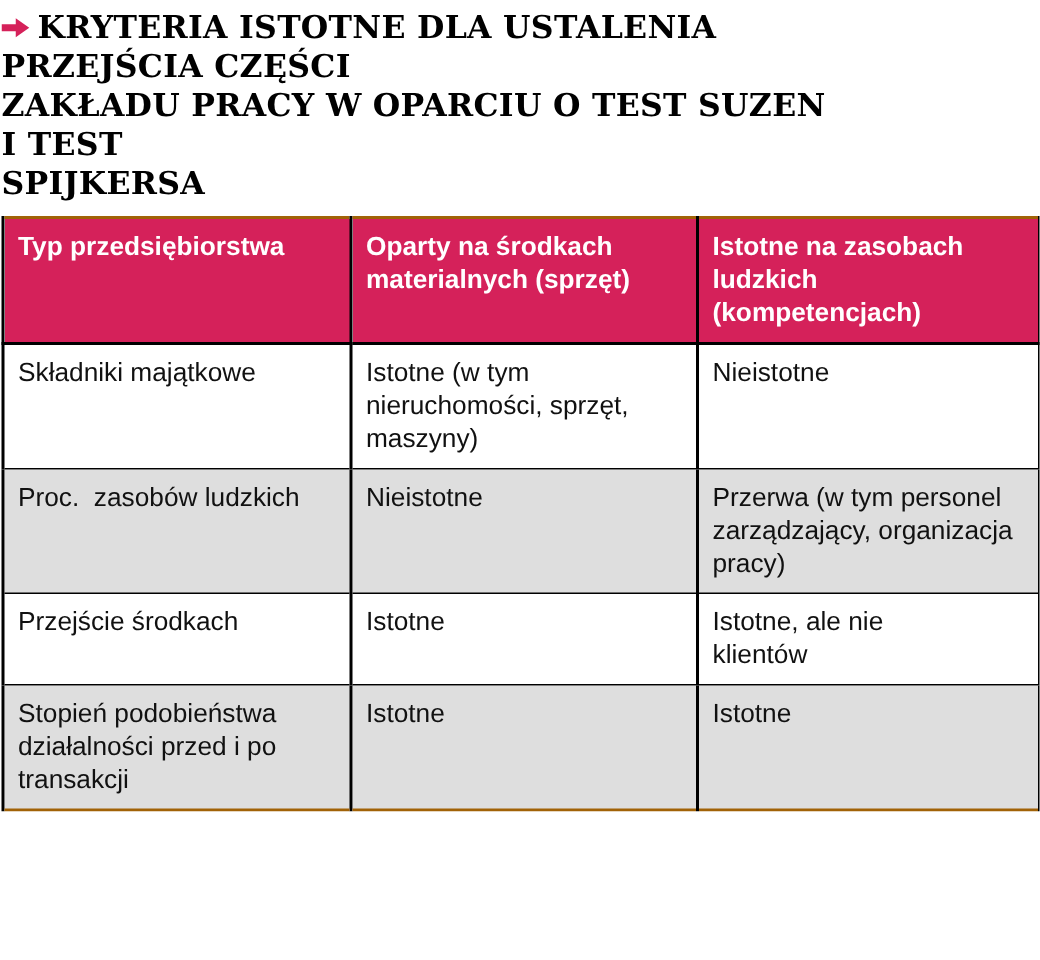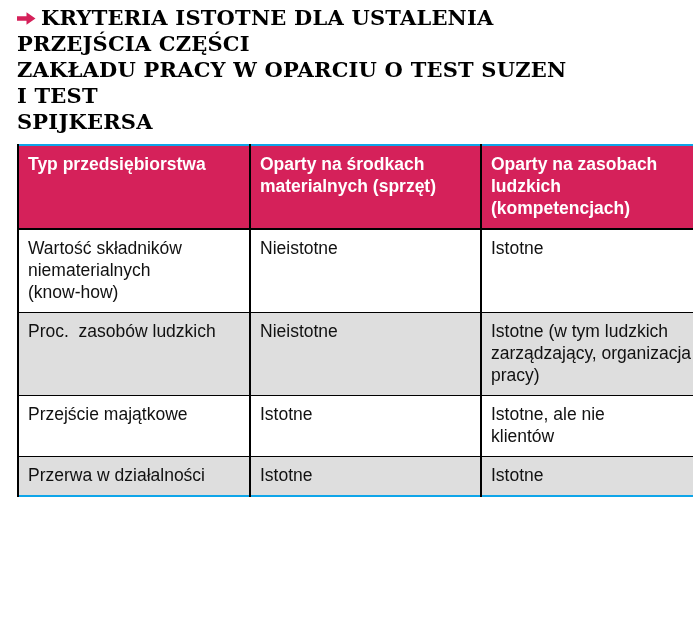--- a/index.html
+++ b/index.html
@@ -7,21 +7,20 @@
     padding: 0;
     background: #ffffff;
     width: 693px;
     font-family: "Liberation Sans", sans-serif;
     color: #111111;
   }
   .page {
     width: 563px;
     box-sizing: border-box;
     padding: 3px 3px 0 1px;
-    margin-left: 16px;
   }
   .title {
     font-family: "DejaVu Serif", serif;
     font-weight: bold;
     font-size: 21px;
     line-height: 26px;
     letter-spacing: 0.2px;
     margin: 2px 0 9px 0;
     color: #000000;
     white-space: pre-wrap;
@@ -29,21 +28,21 @@
   .arrow {
     display: inline-block;
     margin-right: 5px;
     vertical-align: baseline;
   }
   .arrow svg { display: inline-block; vertical-align: -1px; }
   table.criteria {
     border-collapse: collapse;
     table-layout: fixed;
     width: 691px;
-    border: 2px solid #0ea5e9;
+    border: 2px solid #a16207;
   }
   col.c1 { width: 232px; }
   col.c2 { width: 231px; }
   col.c3 { width: 228px; }
   th, td {
     border: 1px solid #000000;
     border-left-width: 2px;
     border-right-width: 2px;
     vertical-align: top;
     text-align: left;
@@ -76,46 +75,48 @@
     <colgroup>
       <col class="c1">
         <col class="c2">
         <col class="c3">
     </colgroup>
     <thead>
       <tr>
         <th>Typ przedsiębiorstwa</th>
         <th>Oparty na środkach
 materialnych (sprzęt)</th>
-        <th>Oparty na zasobach
+        <th>Istotne na zasobach
 ludzkich
 (kompetencjach)</th>
       </tr>
     </thead>
     <tbody>
       <tr>
-        <td>Wartość składników
-niematerialnych
-(know-how)</td>
+        <td>Składniki majątkowe</td>
+        <td>Istotne (w tym
+nieruchomości, sprzęt,
+maszyny)</td>
         <td>Nieistotne</td>
-        <td>Istotne</td>
       </tr>
       <tr>
         <td>Proc.  zasobów ludzkich</td>
         <td>Nieistotne</td>
-        <td>Istotne (w tym ludzkich
+        <td>Przerwa (w tym personel
 zarządzający, organizacja
 pracy)</td>
       </tr>
       <tr>
-        <td>Przejście majątkowe</td>
+        <td>Przejście środkach</td>
         <td>Istotne</td>
         <td>Istotne, ale nie
 klientów</td>
       </tr>
       <tr>
-        <td>Przerwa w działalności</td>
+        <td>Stopień podobieństwa
+działalności przed i po
+transakcji</td>
         <td>Istotne</td>
         <td>Istotne</td>
       </tr>
     </tbody>
   </table>
 </div>
 
 </body></html>

